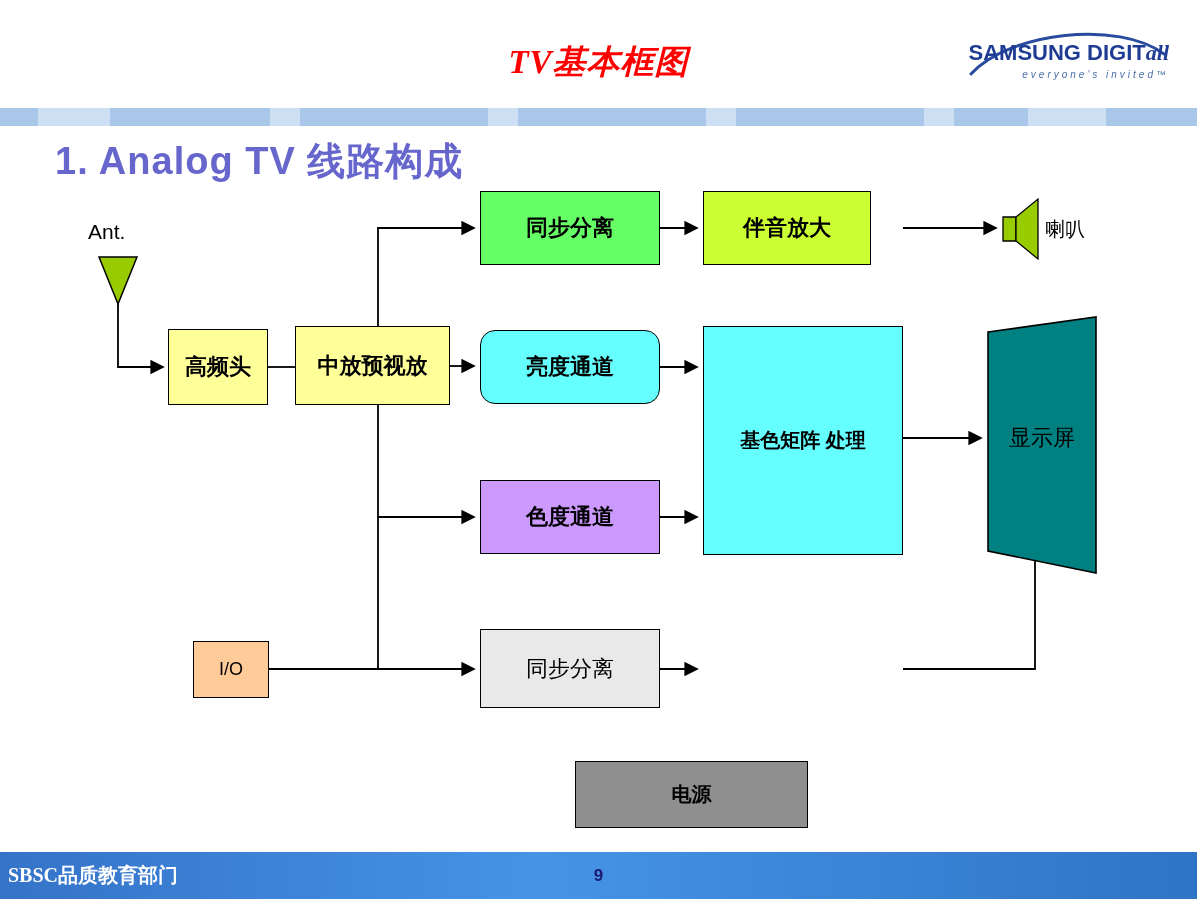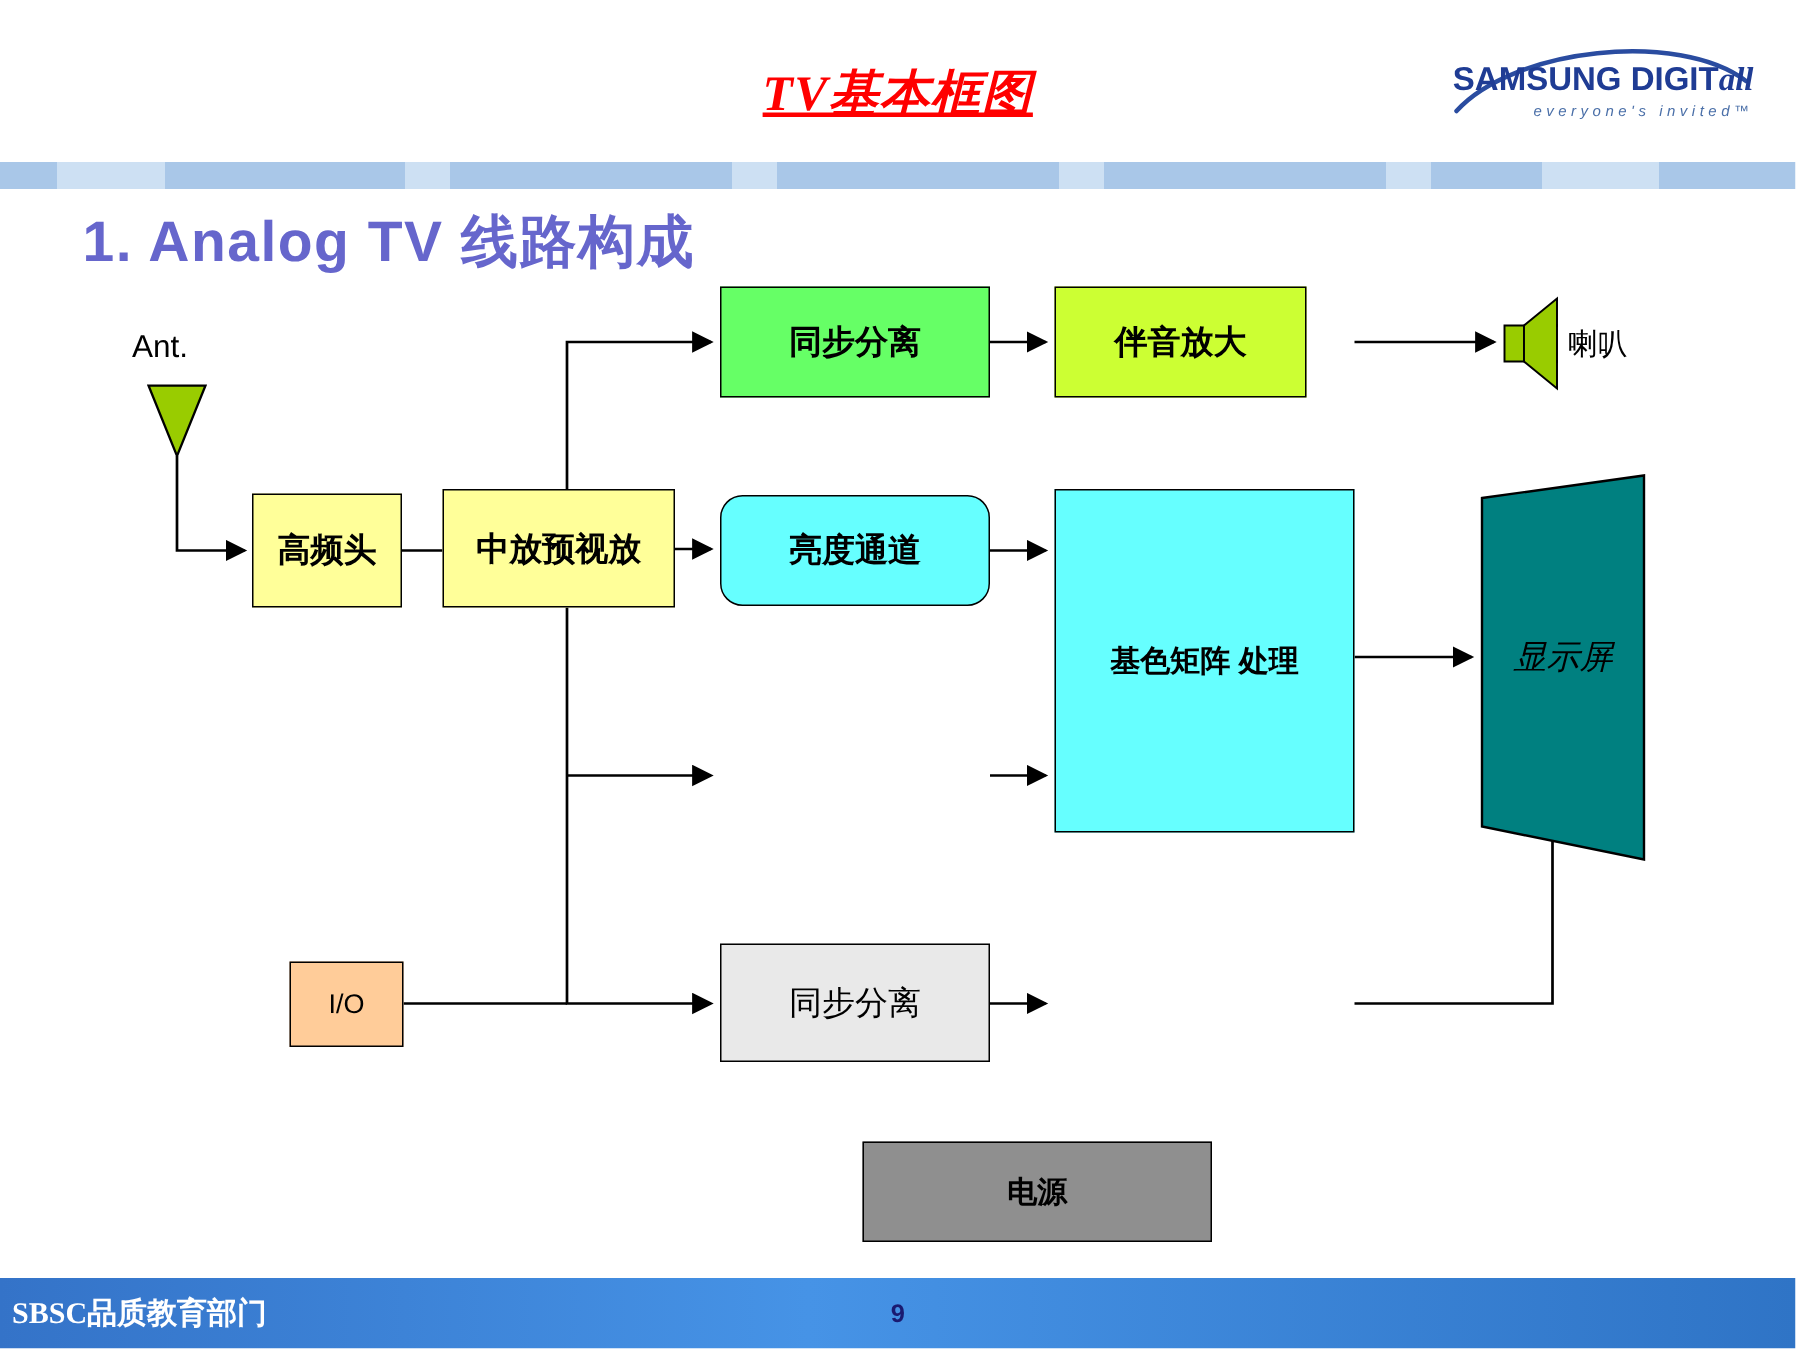--- a/index.html
+++ b/index.html
@@ -4,21 +4,21 @@
 <style>
   * { margin:0; padding:0; box-sizing:border-box; }
   html,body { width:1197px; height:899px; }
   body { font-family:"Liberation Sans", sans-serif; background:#ffffff; }
   .slide { position:relative; width:1197px; height:899px; background:#ffffff; overflow:hidden; }
 
   
   .title {
     position:absolute; top:40px; left:0; right:0; text-align:center;
     font-family:"Liberation Serif", serif; font-size:33px; font-weight:bold;
-    font-style:italic; color:#FF0000; text-decoration:underline; letter-spacing:1px;
+    font-style:italic; color:#FF0000; letter-spacing:1px;
   }
   .logo { position:absolute; top:40px; right:28px; width:202px; text-align:right; }
   .logo-swoosh { position:absolute; top:-16px; left:0; }
   .logo-text { position:relative; z-index:1; font-size:22px; font-weight:bold; color:#1F3C94; white-space:nowrap; }
   .logo-text i { font-family:"Liberation Serif", serif; font-style:italic; font-weight:bold; }
   .logo-tagline { position:relative; z-index:1; font-size:10px; color:#4A6FA8; letter-spacing:3px; margin-top:3px; white-space:nowrap;font-style:italic; }
 
   
   .band { position:absolute; top:108px; left:0; width:1197px; height:18px; background:#A9C7E8; }
   .band-seg { position:absolute; top:0; height:18px; background:#CDE0F3; }
@@ -37,21 +37,21 @@
   .n-aamp    { left:703px; top:191px; width:168px; height:74px; background:#CCFF33; }
   .n-luma    { left:480px; top:330px; width:180px; height:74px; background:#66FFFF;border-radius:15px; }
   .n-chroma  { left:480px; top:480px; width:180px; height:74px; background:#CC99FF; }
   .n-matrix  { left:703px; top:326px; width:200px; height:229px; background:#66FFFF; font-size:20px; }
   .n-io      { left:193px; top:641px; width:76px;  height:57px; background:#FFCC99; font-size:18px; font-weight:normal; }
   .n-sync    { left:480px; top:629px; width:180px; height:79px; background:#E9E9E9; font-weight:normal; }
   .n-hv      { left:703px; top:629px; width:200px; height:79px; background:#E9E9E9; font-weight:normal; }
   .n-power   { left:575px; top:761px; width:233px; height:67px; background:#8F8F8F; font-size:20px; }
   .display-label {
     position:absolute; left:988px; top:423px; width:108px; text-align:center;
-    font-size:22px; color:#000;font-style:italic;
+    font-size:22px; color:#000;
   }
   .ant-label { position:absolute; left:88px; top:220px; font-size:21px; color:#000; }
   .speaker-label { position:absolute; left:1045px; top:216px; font-size:20px; color:#000; }
 
   
   .footer {
     position:absolute; left:0; bottom:0; width:1197px; height:47px;
     background:linear-gradient(90deg,#3473C8 0%, #4693E6 45%, #2F74C6 100%);
     display:flex; align-items:center;
   }
@@ -115,20 +115,21 @@
     </g>
   </svg>
 
   <div class="ant-label">Ant.</div>
 
   <div class="node n-tuner">高频头</div>
   <div class="node n-if">中放预视放</div>
   <div class="node n-aproc">同步分离</div>
   <div class="node n-aamp">伴音放大</div>
   <div class="node n-luma">亮度通道</div>
+  <div class="node n-chroma">色度通道</div>
   <div class="node n-matrix">基色矩阵 处理</div>
   <div class="node n-io">I/O</div>
   <div class="node n-sync">同步分离</div>
   <div class="node n-power">电源</div>
 
   <div class="display-label">显示屏</div>
   <div class="speaker-label">喇叭</div>
 
   <div class="footer">
     <span class="footer-dept">SBSC品质教育部门</span>

